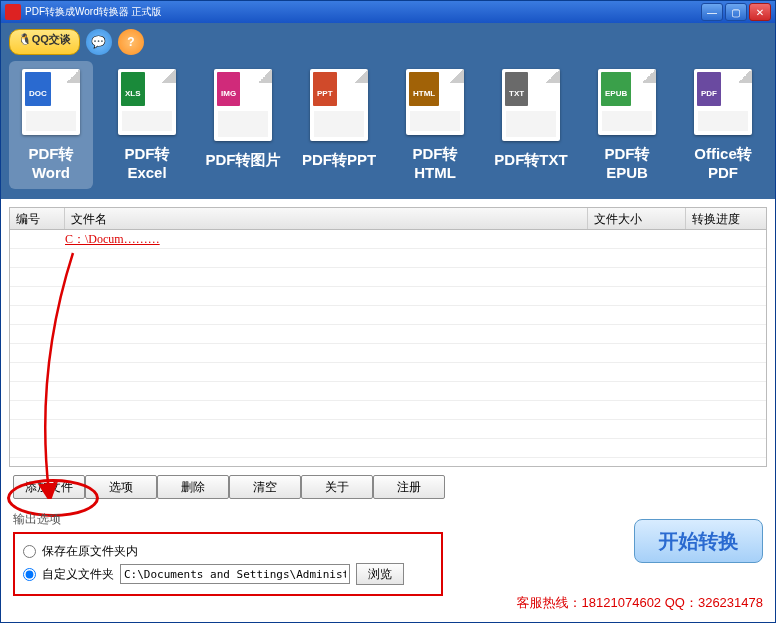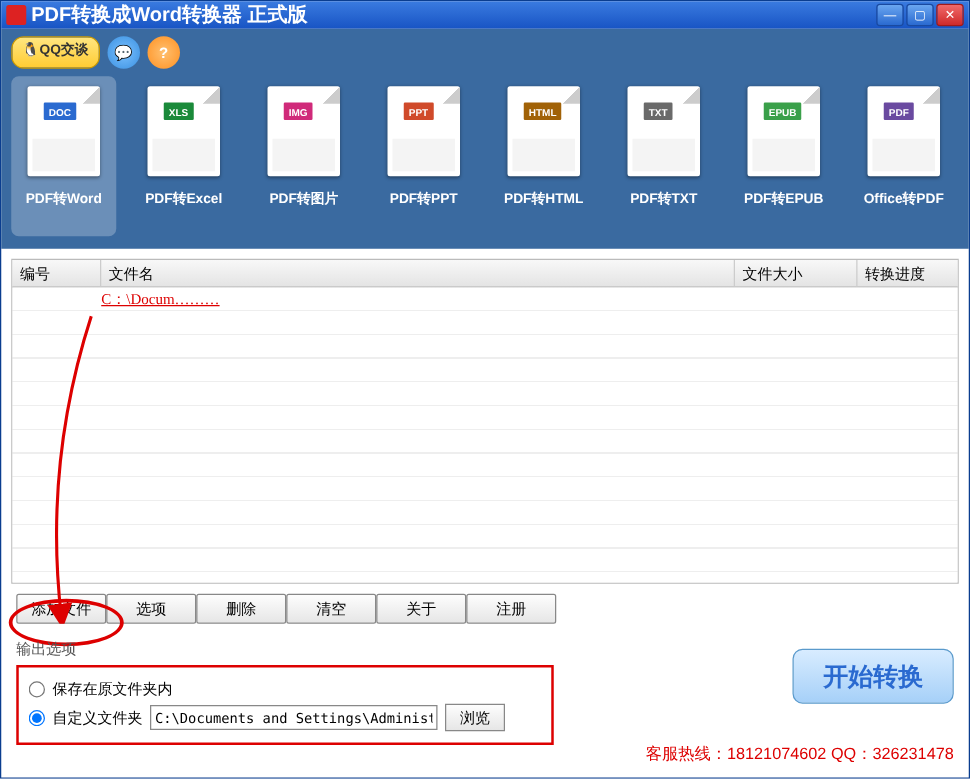--- a/index.html
+++ b/index.html
@@ -1,47 +1,47 @@
 <!DOCTYPE html>
 <html><head>
 <meta charset="utf-8">
 <style>
 * { margin: 0; padding: 0; box-sizing: border-box; }
 body { font-family: "Microsoft YaHei", SimSun, Arial, sans-serif; font-size: 12px; background: #fff; }
 .window { width: 776px; height: 623px; border: 1px solid #0a3d8f; position: relative; }
 
 .titlebar { height: 22px; background: linear-gradient(to bottom, #3a7be0, #1854c4); display: flex; align-items: center; padding: 0 4px; }
 .titlebar-icon { width: 16px; height: 16px; background: #d22; border-radius: 2px; margin-right: 4px; }
-.titlebar-text { color: #fff; font-size: 16px; font-weight: bold; flex: 1; }
+.titlebar-text { color: #fff; font-size: 10px; font-weight: normal; flex: 1; }
 .titlebar-btns { display: flex; gap: 2px; }
 .titlebar-btn { width: 22px; height: 18px; background: linear-gradient(#6aa6f0,#2a6ad0); border: 1px solid #1a4aa0; border-radius: 3px; display: flex; align-items: center; justify-content: center; color: #fff; font-size: 10px; cursor: pointer; }
 .titlebar-btn.close { background: linear-gradient(#f06a6a,#d02a2a); border-color: #a01a1a; }
 
 .format-panel { height: 176px; background: #3a6aa0; padding: 6px 8px 8px; }
 .format-header { display: flex; align-items: center; justify-content: space-between; margin-bottom: 6px; }
 .format-title { color: #fff; font-size: 13px; font-weight: bold; }
 .format-header-right { display: flex; gap: 6px; }
 .qq-badge { padding: 2px 8px; background: linear-gradient(#ffe680,#ffcc33); border: 1px solid #cc9900; border-radius: 10px; font-size: 11px; font-weight: bold; color: #333; cursor: pointer; }
 .bubble-btn { width: 26px; height: 26px; border-radius: 50%; display: flex; align-items: center; justify-content: center; cursor: pointer; font-weight: bold; }
 .bubble-blue { background: radial-gradient(#7ac0ff,#3a90e0); color: #fff; }
 .bubble-orange { background: radial-gradient(#ffc070,#ff9020); color: #fff; }
 
 .format-grid { display: flex; gap: 12px; }
 .format-item { width: 84px; height: 128px; border-radius: 6px; display: flex; flex-direction: column; align-items: center; padding: 8px 4px; cursor: pointer; }
 .format-item.selected { background: rgba(255,255,255,0.25); }
 .format-thumb { width: 58px; height: 72px; background: #fff; border-radius: 2px; box-shadow: 0 1px 3px rgba(0,0,0,0.4); display: flex; flex-direction: column; overflow: hidden; position: relative; }
 .format-thumb .fold { position: absolute; top: 0; right: 0; width: 14px; height: 14px; background: linear-gradient(135deg, transparent 50%, #ccc 50%); }
-.thumb-tag { height: 14px; color: #fff; font-size: 8px; font-weight: bold; padding: 4px 4px; width: fit-content; margin: 13px; border-radius: 1px; }
+.thumb-tag { height: 14px; color: #fff; font-size: 8px; font-weight: bold; padding: 17px 4px; width: fit-content; margin: 3px; border-radius: 1px; }
 .thumb-body { flex: 1; margin: 2px 4px 4px; background: #f4f4f4; position: relative; }
-.format-label { color: #fff; font-size: 11px; margin-top: 10px; font-weight: bold; text-align: center; }
+.format-label { color: #fff; font-size: 15px; margin-top: 10px; font-weight: bold; text-align: center; }
 
 .list-area { margin: 8px; height: 260px; border: 1px solid #bbb; background: #fff; position: relative; }
 .list-header { display: flex; height: 22px; background: linear-gradient(#f8f8f8,#e4e4e4); border-bottom: 1px solid #bbb; }
 .list-header div { border-right: 1px solid #ccc; padding: 3px 6px; font-size: 12px; }
-.col-num { width: 71px; }
+.col-num { width: 55px; }
 .col-name { flex: 1; }
 .col-size { width: 98px; }
 .col-progress { width: 80px; border-right: none !important; }
 .list-body { height: 236px; overflow: auto; background: repeating-linear-gradient(to bottom, #fff 0, #fff 18px, #eee 18px, #eee 19px); }
 .list-row { display: flex; height: 19px; align-items: center; }
 .list-row .col-name { color: #d00; font-family: SimSun, serif; text-decoration: underline; }
 
 .annotation-circle { position: absolute; border: 3px solid #d00; border-radius: 50%; pointer-events: none; }
 .annotation-arrow { position: absolute; pointer-events: none; }
 

